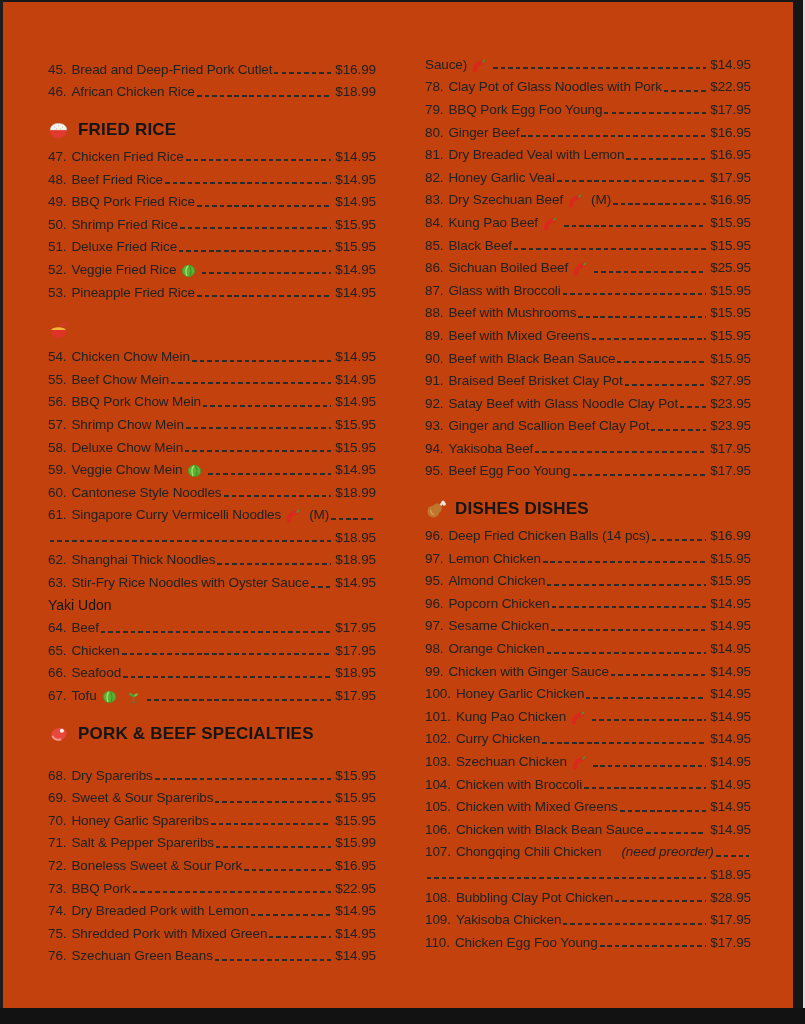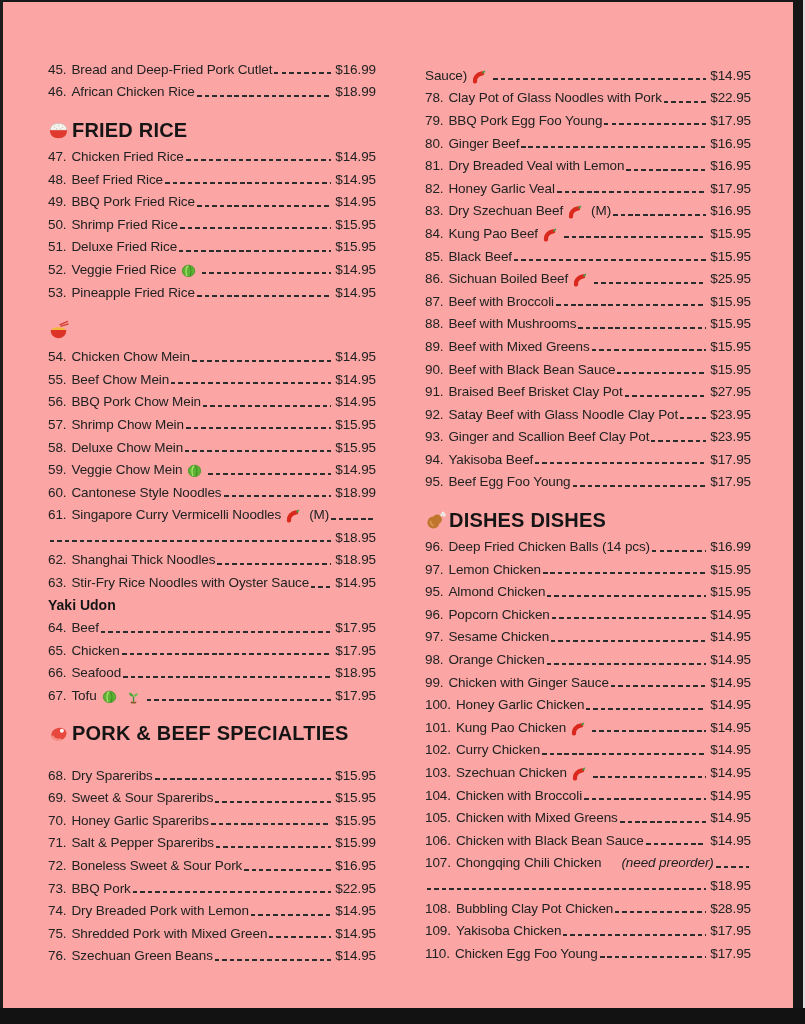--- a/index.html
+++ b/index.html
@@ -2,55 +2,55 @@
 <html><head>
 <meta charset="utf-8">
 <style>
   html,body{margin:0;padding:0;}
   body{
     width:805px;height:1024px;position:relative;overflow:hidden;
     background:#ffffff;
     font-family:"Liberation Sans", sans-serif;
     color:#1e1e1e;
   }
-  .page{position:absolute;inset:0;background:#fca5a5;}
+  .page{position:absolute;inset:0;background:#c2410c;}
   
   .edge-top{position:absolute;left:0;top:0;width:805px;height:2px;background:#181818;}
   .edge-left{position:absolute;left:0;top:0;width:3px;height:1024px;background:#1c1c1c;}
   .edge-right{position:absolute;left:793px;top:0;width:10px;height:1024px;background:#161616;}
   .edge-right-sliver{position:absolute;left:803px;top:0;width:2px;height:1024px;background:#dcdcdc;}
   .edge-bottom{position:absolute;left:0;top:1008px;width:805px;height:16px;background:#121212;}
 
   .col{position:absolute;display:flex;flex-direction:column;}
   .col-left{left:48px;top:58px;width:328px;}
-  .col-right{left:425px;top:64px;width:326px;}
+  .col-right{left:425px;top:53px;width:326px;}
 
   .row{
     height:22.6px;display:flex;align-items:center;
     font-size:13.5px;letter-spacing:-0.1px;white-space:nowrap;color:#222;
   }
   .num{margin-right:5px;}
   .lead{
     flex:1 1 auto;min-width:10px;height:2px;margin:0 2px;position:relative;top:4px;
     background:repeating-linear-gradient(90deg,#2c2c2c 0 4.5px,transparent 4.5px 7.5px);
   }
   .price{margin-left:2px;}
   .sfx{margin-left:4px;}
   .sfx.it{font-style:italic;margin-left:20px;}
   .inline-ic{display:inline-flex;align-self:center;margin:0 4px 0 5px;position:relative;top:1px;}
 
   .hrow{
-    height:26px;display:flex;align-items:center;gap:3px;
+    height:26px;display:flex;align-items:center;gap:9px;
     margin-top:14px;margin-bottom:2px;
-    font-weight:700;font-size:20px;letter-spacing:0.2px;color:#151515;
+    font-weight:700;font-size:17px;letter-spacing:0.2px;color:#151515;
   }
   .hrow.gap-after{margin-bottom:17px;}
   .subrow{
     height:22.6px;display:flex;align-items:center;
-    font-weight:700;font-size:14px;color:#151515;
+    font-weight:400;font-size:14px;color:#151515;
   }
 </style>
 </head>
 <body>
 
 <div class="page">
   <div class="col col-left" id="col-left">
       <div class="row">
         <span class="num">45.</span>
         <span class="nm">Bread and Deep-Fried Pork Cutlet</span>
@@ -394,21 +394,21 @@
           <svg width="15" height="15" viewBox="0 0 16 16">
             <path d="M3.2 13.2 C2.6 9.4 5.6 5.6 10.8 4.6" stroke="#da291c" stroke-width="4.6" fill="none" stroke-linecap="round"></path>
             <path d="M10.8 4.9 C11.2 2.8 12.6 1.7 14.3 1.7 C13.9 3.7 12.6 4.9 10.9 5.4 Z" fill="#3e9b3e"></path>
           </svg>
         </span>
         <div class="lead"></div>
         <span class="price">$25.95</span>
       </div>
       <div class="row">
         <span class="num">87.</span>
-        <span class="nm">Beef with Broccoli</span>
+        <span class="nm">Glass with Broccoli</span>
         <div class="lead"></div>
         <span class="price">$15.95</span>
       </div>
       <div class="row">
         <span class="num">88.</span>
         <span class="nm">Beef with Mushrooms</span>
         <div class="lead"></div>
         <span class="price">$15.95</span>
       </div>
       <div class="row">

